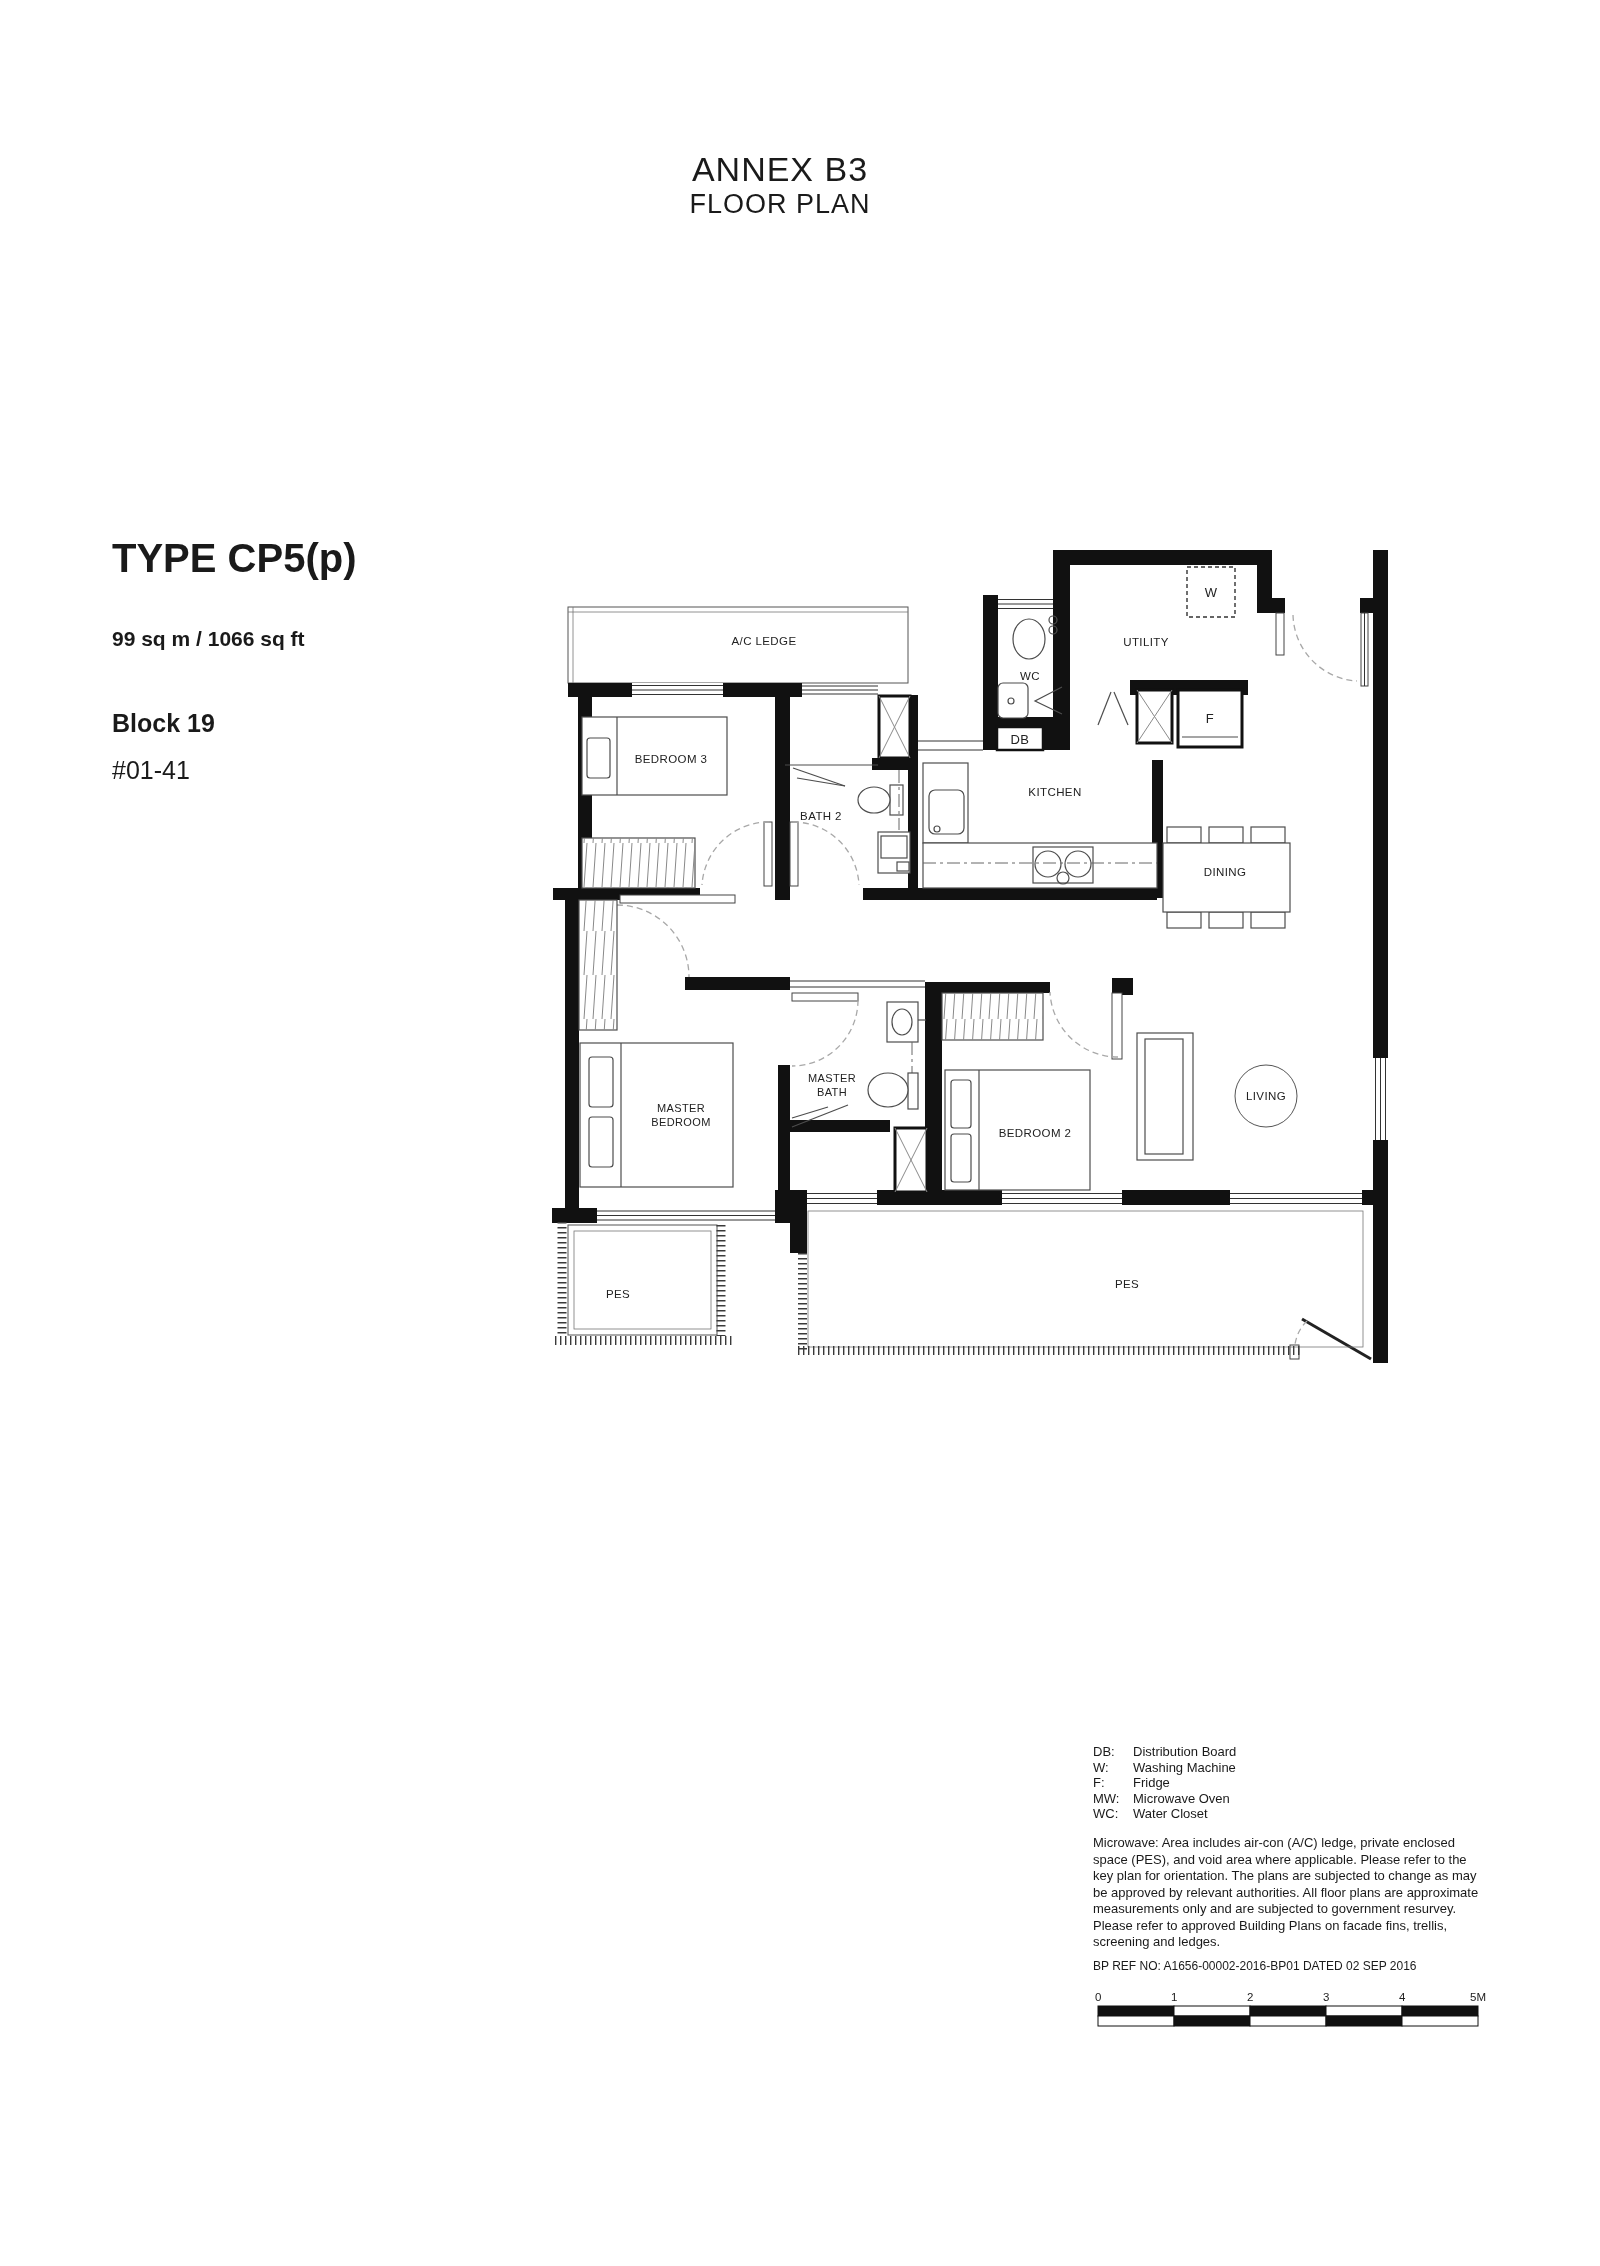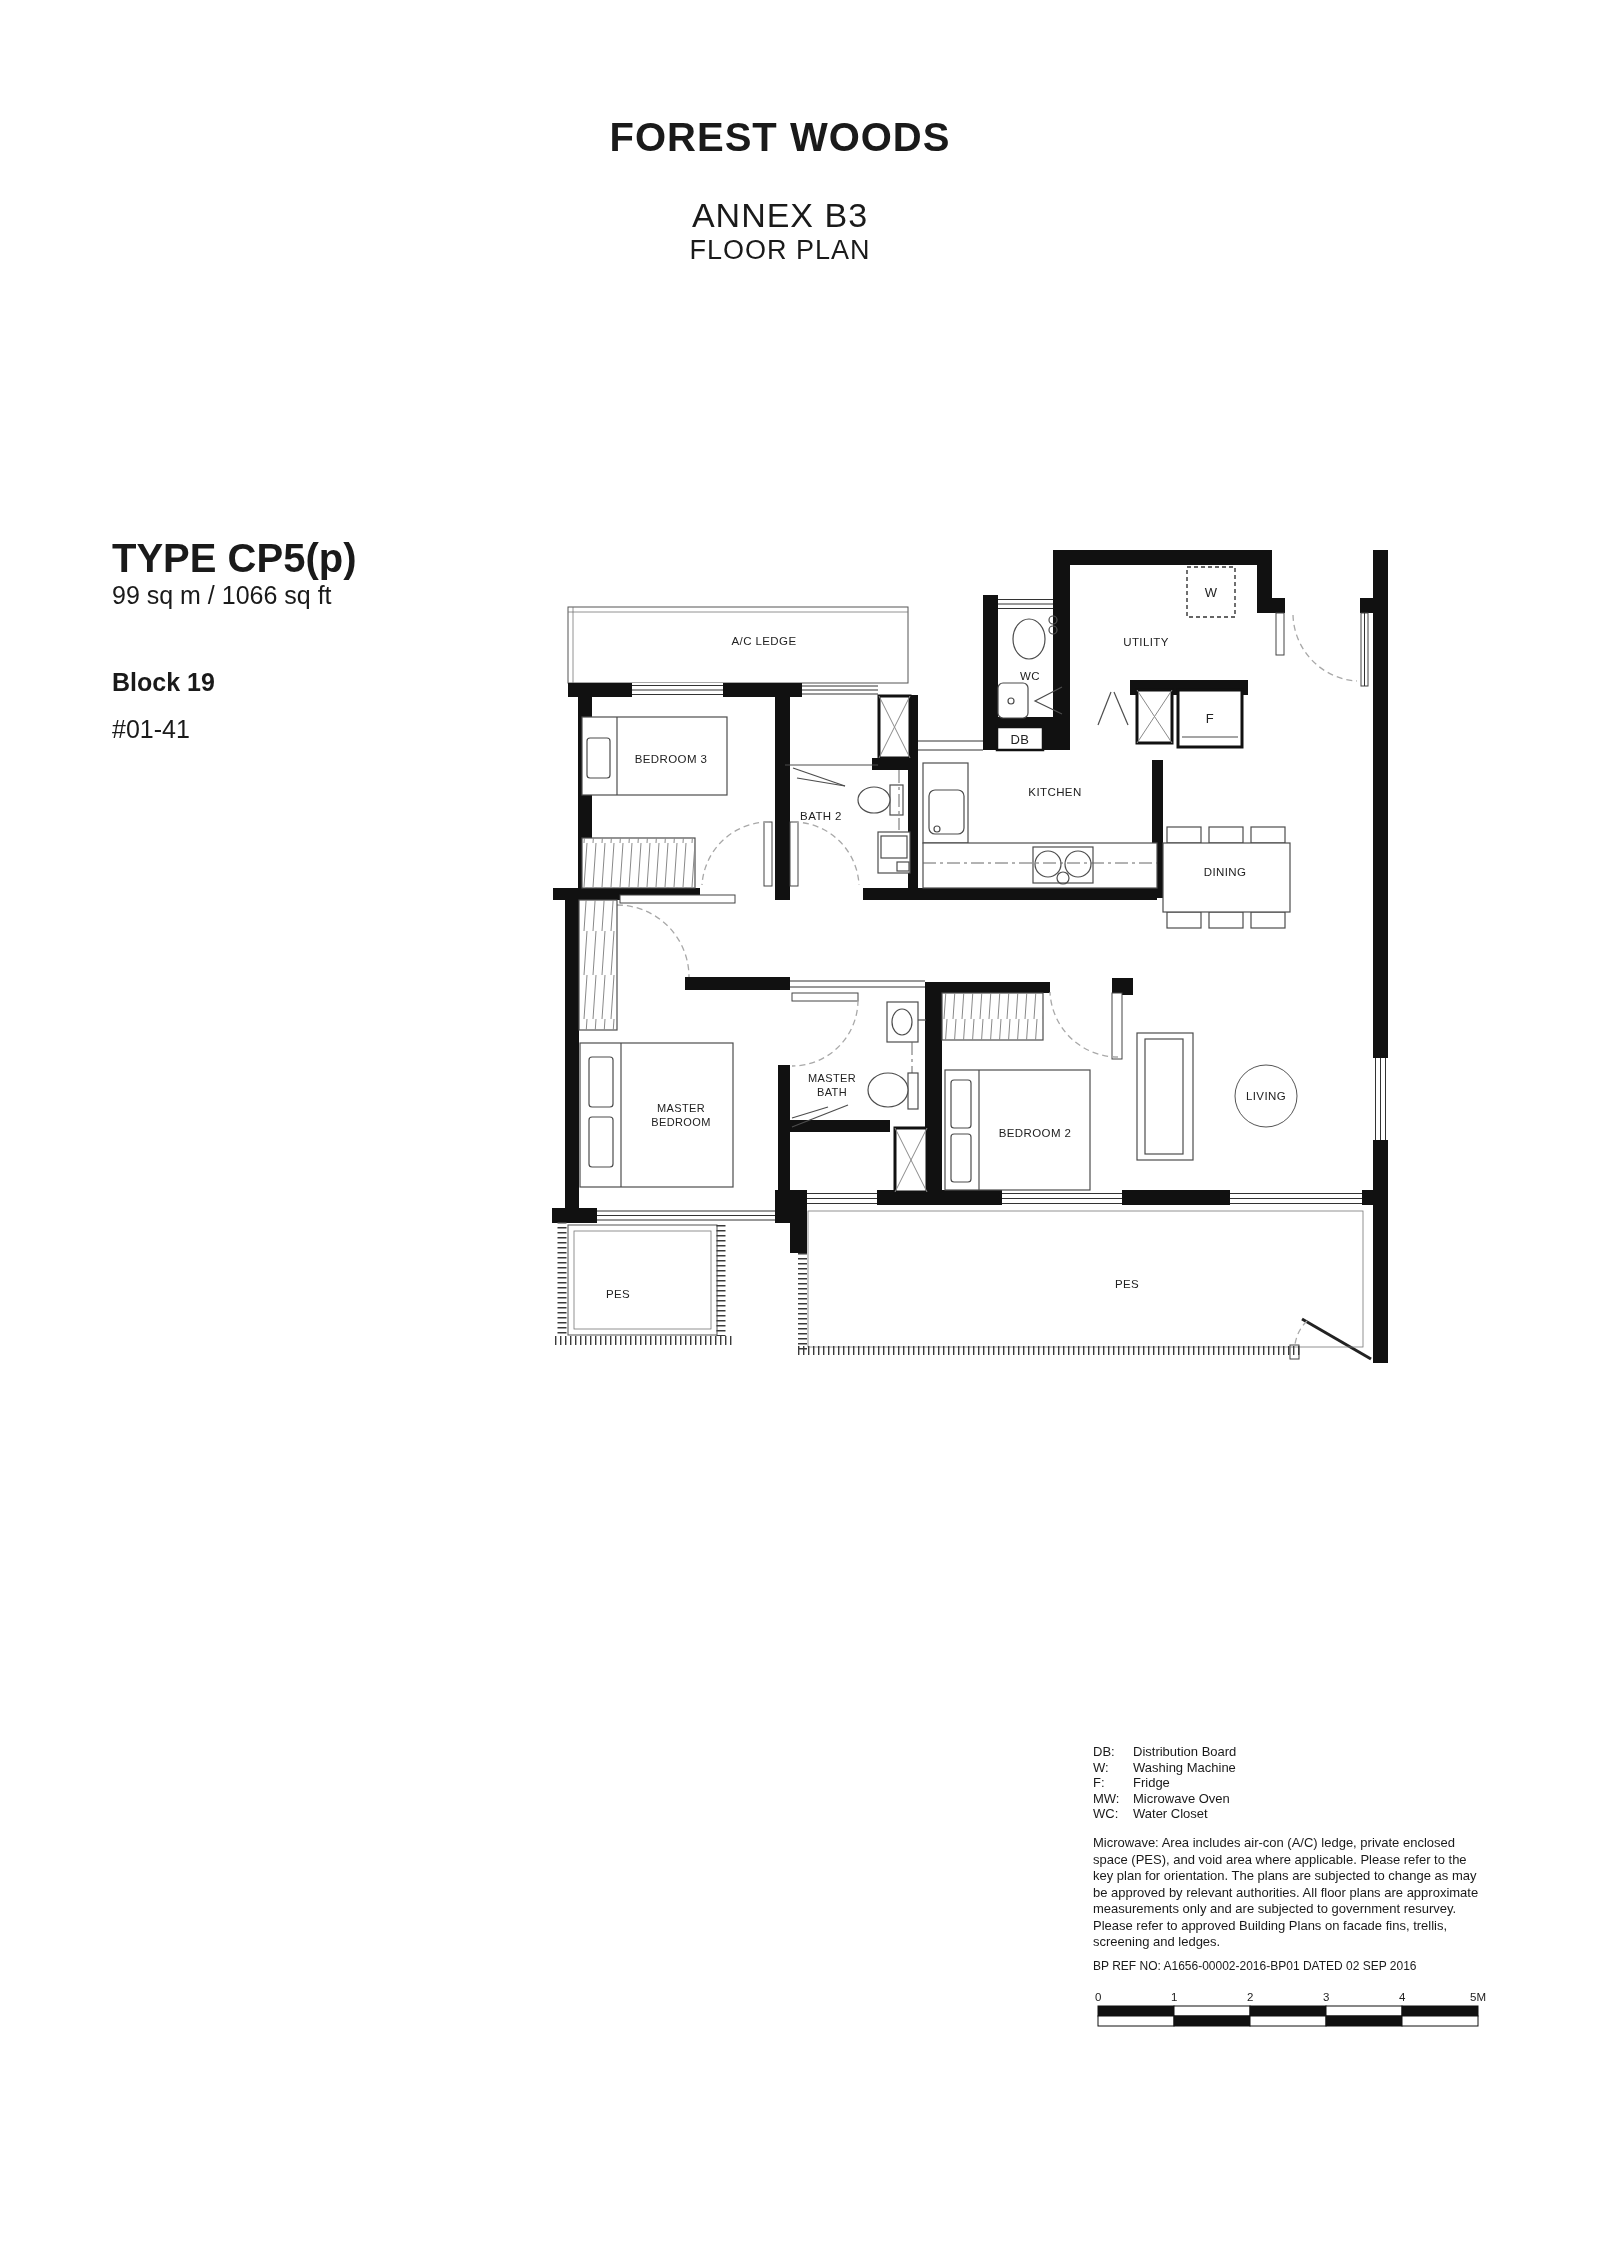--- a/index.html
+++ b/index.html
@@ -5,21 +5,21 @@
   html,body{margin:0;padding:0}
   body{width:1600px;height:2266px;background:#fff;position:relative;
        font-family:"Liberation Sans",sans-serif;color:#1a1a1a;overflow:hidden}
   .abs{position:absolute}
   .title-block{left:400px;top:114px;width:760px;text-align:center}
   .title-main{font-size:40px;font-weight:700;letter-spacing:1px;line-height:46px}
   .title-sub{font-size:34px;font-weight:400;letter-spacing:1px;line-height:38px;margin-top:36px}
   .title-cap{font-size:27px;font-weight:400;letter-spacing:1px;line-height:32px;}
   .info-block{left:112px;top:536px;width:380px}
   .info-type{font-size:40px;font-weight:700}
-  .info-area{font-size:25px;font-weight:400;}
+  .info-area{font-size:21px;font-weight:700;margin-top:46px}
   .info-block-no{font-size:25px;font-weight:700;margin-top:58px}
   .info-unit{font-size:25px;font-weight:400;margin-top:18px}
   .plan{left:545px;top:535px}
   .legend{left:1093px;top:1744px;font-size:13px;line-height:15.5px}
   .legend-row{display:flex}
   .legend-key{width:40px}
   .disclaimer{left:1093px;top:1835px;width:410px;font-size:13px;line-height:16.5px}
   .bp-ref{left:1093px;top:1959px;font-size:12px}
   .scalebar{left:1080px;top:1988px}
   
@@ -38,21 +38,20 @@
   .dashdot{stroke:#666;stroke-width:1;fill:none;stroke-dasharray:13 4 3 4}
   .lbl{font-family:"Liberation Sans",sans-serif;font-size:11.5px;fill:#222;
        letter-spacing:.4px;text-anchor:middle}
   .lbl-s{font-size:11px}
   .lbl-b{font-size:13px}
 </style>
 </head>
 <body>
 
 <div class="abs title-block">
-  <div class="title-main">FOREST WOODS</div>
   <div class="title-sub">ANNEX B3</div>
   <div class="title-cap">FLOOR PLAN</div>
 </div>
 
 <div class="abs info-block">
   <div class="info-type">TYPE CP5(p)</div>
   <div class="info-area">99 sq m / 1066 sq ft</div>
   <div class="info-block-no">Block 19</div>
   <div class="info-unit">#01-41</div>
 </div>

